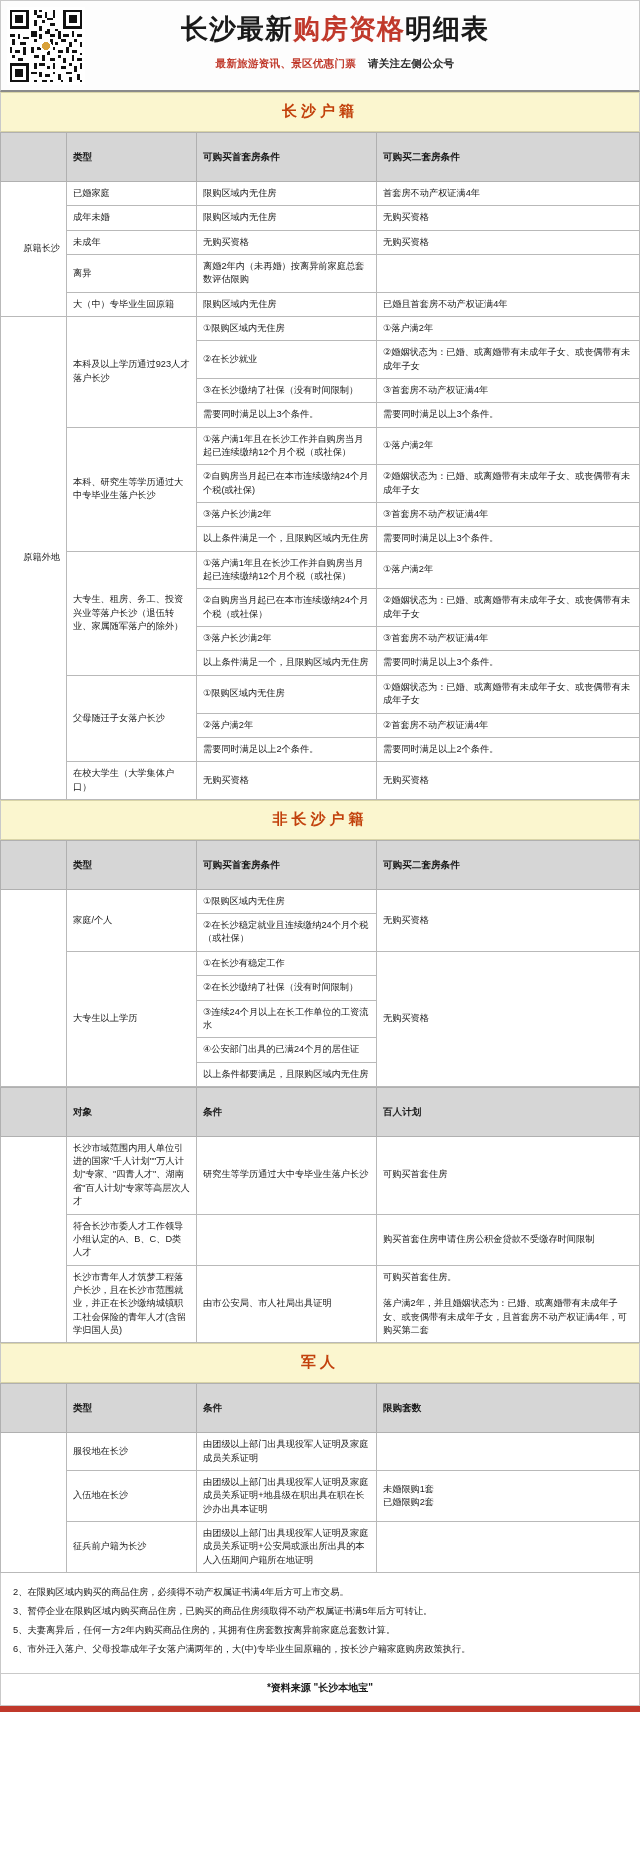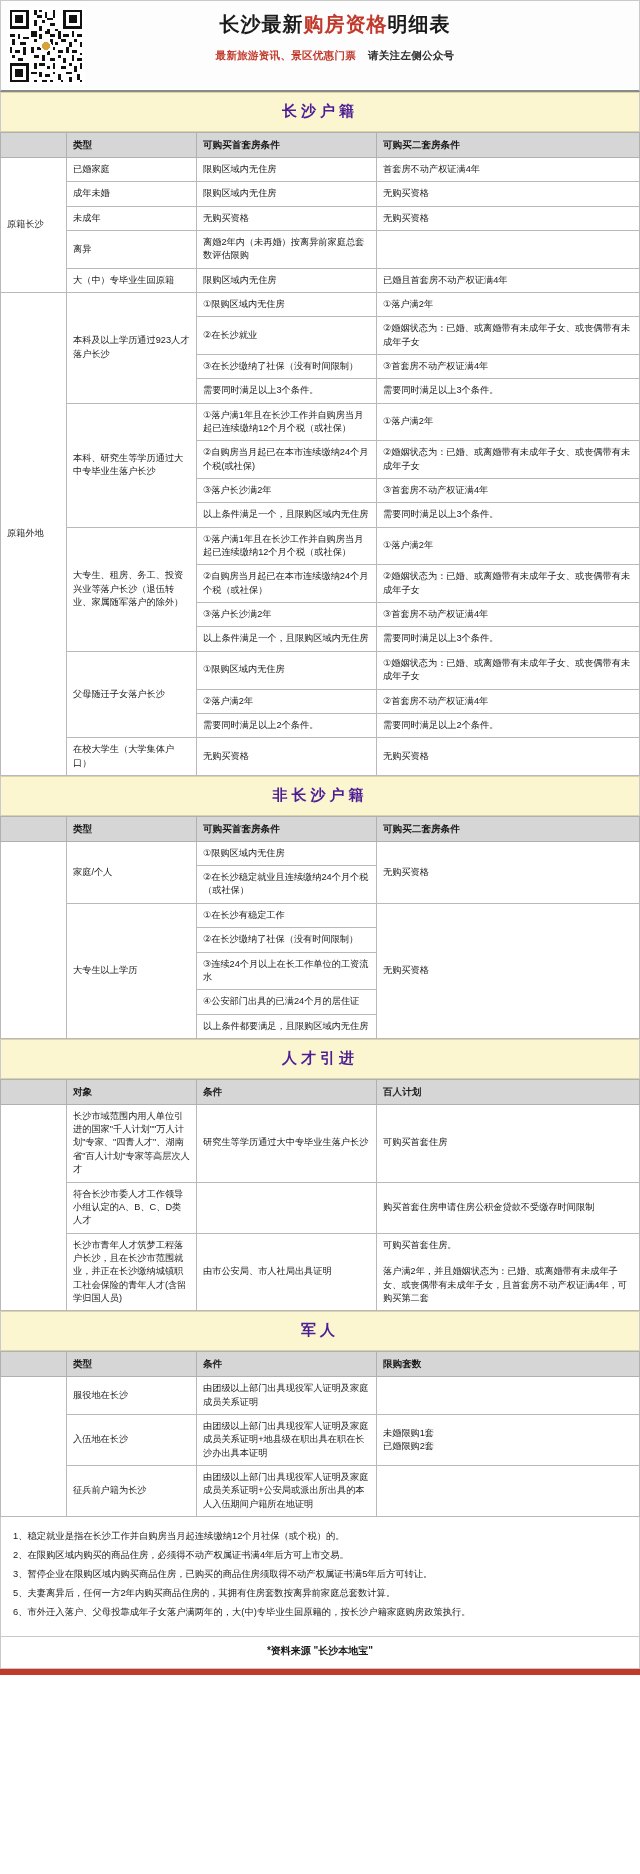--- a/index.html
+++ b/index.html
@@ -20,41 +20,41 @@
     background: #fdfdfd;
   }
   .qr {
     position: absolute; left: 6px; top: 6px;
     width: 78px; height: 78px;
     background:#fff;
   }
   .qr svg { display:block; }
   .title-wrap { padding-top: 14px; text-align: center; margin-left: 30px; }
   .main-title {
-    font-family: Liberation Mono, monospace;
-    font-size: 20px; font-weight: 700; letter-spacing: 1px;
+    font-family: Liberation Sans, sans-serif;
+    font-size: 27px; font-weight: 700; letter-spacing: 1px;
     line-height: 1.1;
   }
   .main-title .red { color:#c0392b; }
   .sub-title {
     margin-top: 12px; font-size: 10.5px; color:#c0392b; font-weight:700;
     letter-spacing:.3px;
   }
   .sub-title .dark { color:#2b2b2b;padding-left:12px; }
 
   
   .band {
     background:#fbf6cf;
     border-left:1px solid #c9c9c9;
     border-right:1px solid #c9c9c9;
     border-top:1px solid #d9d4a8;
     border-bottom:1px solid #d9d4a8;
     text-align:center;
     padding: 9px 0 10px;
-    color:#4c1d95;
+    color:#c2410c;
     font-family:"DejaVu Serif","Liberation Serif",serif;
     font-weight:700;
     font-size:15px;
     letter-spacing:4px;
   }
 
   
   table.grid {
     width:100%; border-collapse: collapse; table-layout: fixed;
     font-size: 9.2px; line-height:1.45;
@@ -63,24 +63,24 @@
     border:1px solid #b9b9b9;
     padding: 5px 6px;
     vertical-align: middle;
     word-break: break-all;
   }
   table.grid thead th {
     background:#d6d6d6;
     font-weight:700;
     text-align:left;
     font-size:9.6px;
-    padding: 5px 6px;
+    padding: 17px 6px;
     border-color:#b0b0b0;
   }
-  td.cat { text-align:left;margin-left:18px; }
+  td.cat { text-align:right;margin-left:18px; }
   td.thin-b { border-bottom:1px solid #dcdcdc; }
   td.thin-t { border-top:1px solid #dcdcdc; }
   td.nb-b { border-bottom:none; }
   td.nb-t { border-top:none; }
   .col-a { width: 66px; }
   .col-b { width: 130px; }
   .col-c { width: 180px; }
   .col-d { width: auto; }
 
   
@@ -356,21 +356,20 @@
       </tr>
       <tr>
         <td class="thin-b thin-t">④公安部门出具的已满24个月的居住证</td>
       </tr>
       <tr>
         <td class="thin-t">以上条件都要满足，且限购区域内无住房</td>
       </tr>
     </tbody>
   </table>
 
-  <div class="band">人才引进</div>
   <table class="grid">
     <thead>
       <tr>
         <th class="col-a"></th>
         <th class="col-b">对象</th>
         <th class="col-c">条件</th>
         <th class="col-d">百人计划</th>
       </tr>
     </thead>
     <tbody>
@@ -420,21 +419,20 @@
       </tr>
       <tr>
         <td>征兵前户籍为长沙</td>
         <td>由团级以上部门出具现役军人证明及家庭成员关系证明+公安局或派出所出具的本人入伍期间户籍所在地证明</td>
         <td class="nb-t"></td>
       </tr>
     </tbody>
   </table>
 
   <div class="notes">
-    <div>1、稳定就业是指在长沙工作并自购房当月起连续缴纳12个月社保（或个税）的。</div>
     <div>2、在限购区域内购买的商品住房，必须得不动产权属证书满4年后方可上市交易。</div>
     <div>3、暂停企业在限购区域内购买商品住房，已购买的商品住房须取得不动产权属证书满5年后方可转让。</div>
     <div>5、夫妻离异后，任何一方2年内购买商品住房的，其拥有住房套数按离异前家庭总套数计算。</div>
     <div>6、市外迁入落户、父母投靠成年子女落户满两年的，大(中)专毕业生回原籍的，按长沙户籍家庭购房政策执行。</div>
   </div>
   <div class="source">*资料来源 "长沙本地宝"</div>
   <div class="bottombar"></div>
 
 </div>
 

